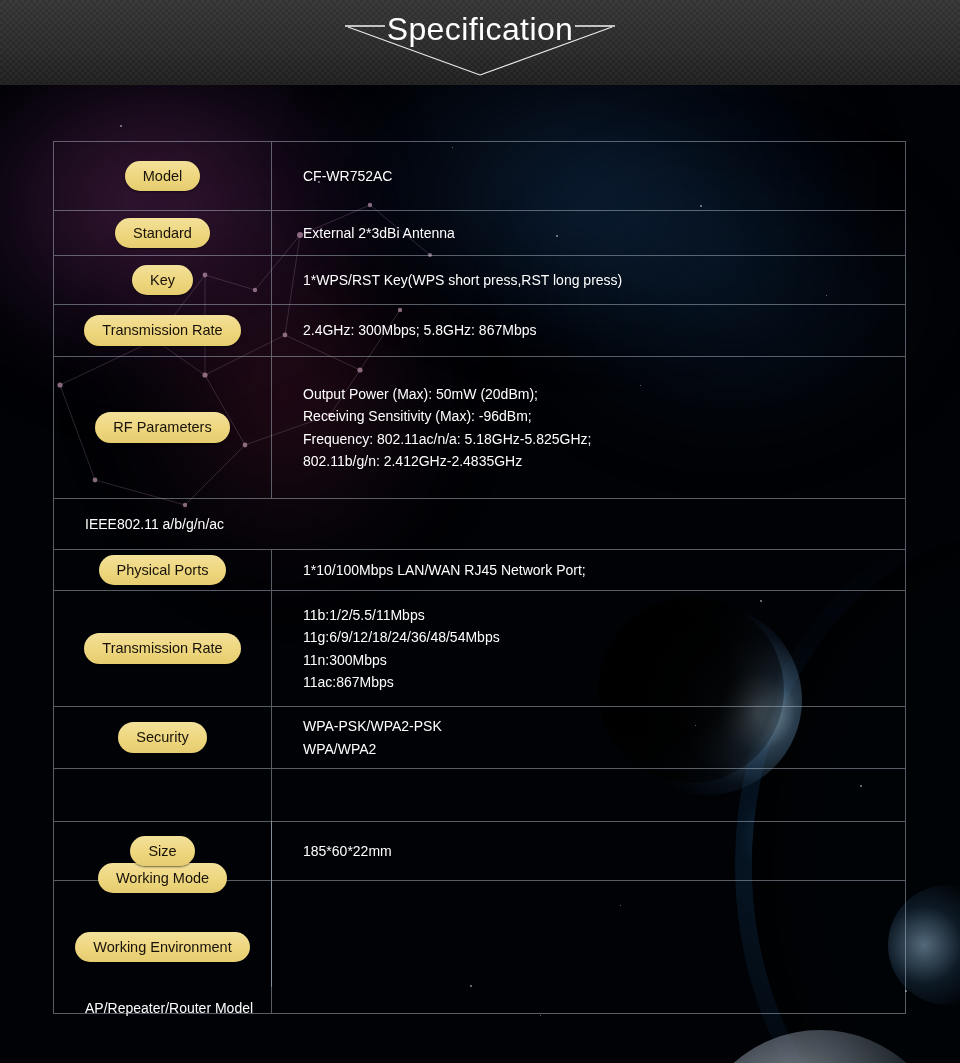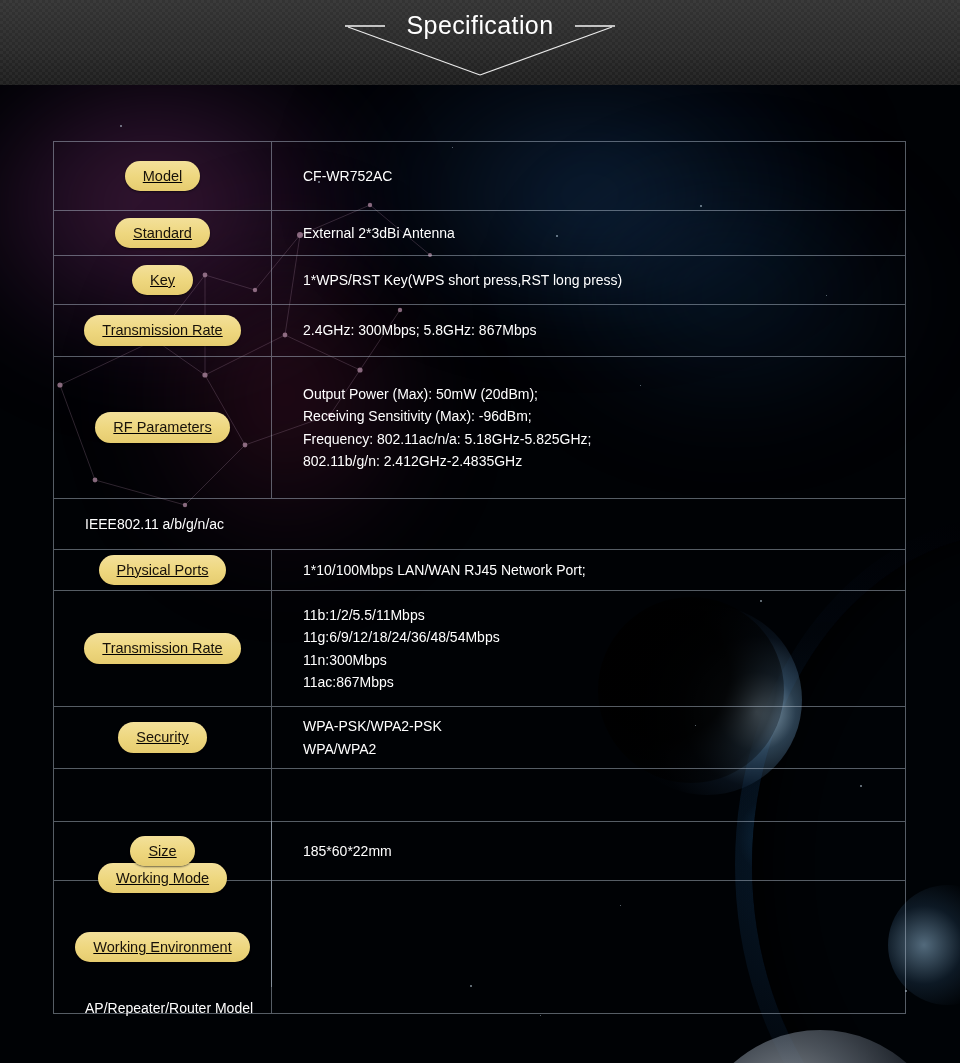--- a/index.html
+++ b/index.html
@@ -35,21 +35,21 @@
     background-position: 0 0, 3px 3px, 0 0;
     overflow: hidden;
   }
 
   .header-title {
     position: absolute;
     top: 11px;
     left: 0;
     width: 960px;
     text-align: center;
-    font-size: 25px;
+    font-size: 32px;
     color: #ffffff;
     letter-spacing: .4px;
     white-space: nowrap;
   }
 
   .deco-svg {
     position: absolute;
     top: 0; left: 0;
     width: 960px;
     height: 85px;
@@ -181,21 +181,20 @@
   }
 
   .cell-label {
     width: 218px;
     flex: 0 0 218px;
     border-right: 1px solid rgba(190,205,220,.45);
     display: flex;
     align-items: center;
     justify-content: center;
     padding: 9px 6px;
-    text-decoration: underline;
   }
 
   .pill {
     display: inline-block;
     background: linear-gradient(180deg, #f3e09a 0%, #eed77f 52%, #e6cc6f 100%);
     color: #18120a;
     font-size: 14.5px;
     line-height: 1;
     padding: 8px 18px;
     border-radius: 999px;

